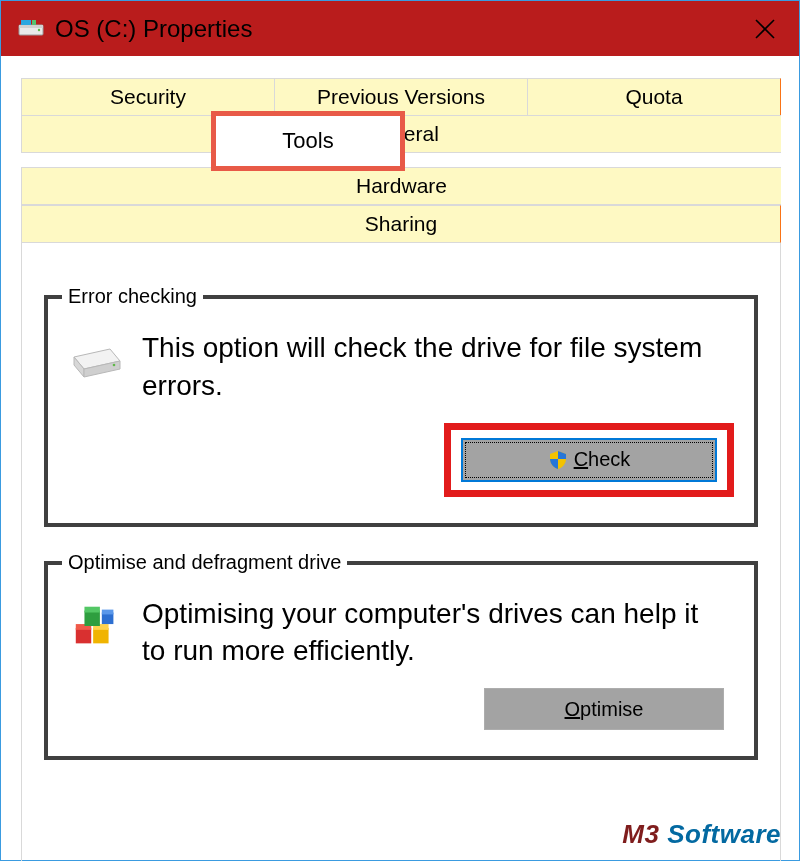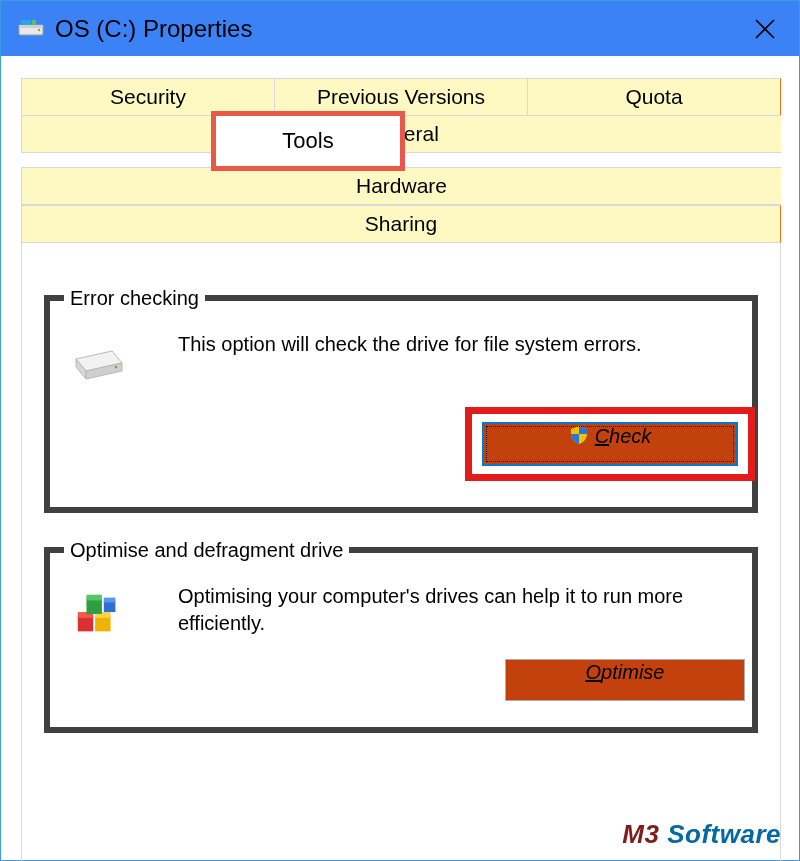--- a/index.html
+++ b/index.html
@@ -20,21 +20,21 @@
     width: 800px;
     height: 861px;
     border: 1px solid #3a9be0;
     background: #fff;
   }
   .titlebar {
     height: 55px;
     display: flex;
     align-items: center;
     padding: 0 12px 0 16px;
-    background: #3b82f6;
+    background: #b91c1c;
   }
   .titlebar .drive-icon-wrap {
     width: 28px; height: 28px;
     margin-right: 10px;
     display: flex; align-items: center; justify-content: center;
   }
   .titlebar .title-text {
     font-size: 24px;
     flex: 1;
   }
@@ -93,22 +93,22 @@
     margin-top: 0px;
     padding-top: 52px;
     min-height: 650px;
     overflow: visible;
     position: relative;
   }
 
   .groupbox {
     position: relative;
     margin: 20px 22px 34px 22px;
-    border: 6px solid #404040;
-    padding: 28px 7px 26px 22px;
+    border: 4px solid #404040;
+    padding: 28px 30px 26px 22px;
   }
   .groupbox .legend {
     position: absolute;
     top: -14px;
     left: 14px;
     background: #fff;
     padding: 0 6px;
     font-size: 20px;
   }
   .group-body {
@@ -117,42 +117,41 @@
     gap: 18px;
   }
   .group-icon {
     width: 54px; height: 54px;
     flex-shrink: 0;
     display: flex; align-items: center; justify-content: center;
     margin-top: 6px;
   }
   .group-text {
     flex: 1;
-    font-size: 20px;
+    font-size: 28px;
     line-height: 1.35;
     padding-top: 2px;
-    margin-left: 34px;
   }
   .group-action {
     margin-top: 18px;
     display: flex;
     justify-content: flex-end;
   }
   .win-button {
     min-width: 240px;
     height: 42px;
-    background: #c2410c;
+    background: #a3a3a3;
     border: 1px solid #adadad;
     font-size: 20px;
     display: inline-flex;
+    align-items: center;
     justify-content: center;
     gap: 6px;
     cursor: pointer;
     font-family: inherit;
-    font-style: italic;
   }
   .win-button .mnemonic { text-decoration: underline; }
 
   
   .check-highlight {
     border: 7px solid #e21b1b;
     padding: 8px 10px;
     display: inline-block;
     margin-right: -10px;
   }

